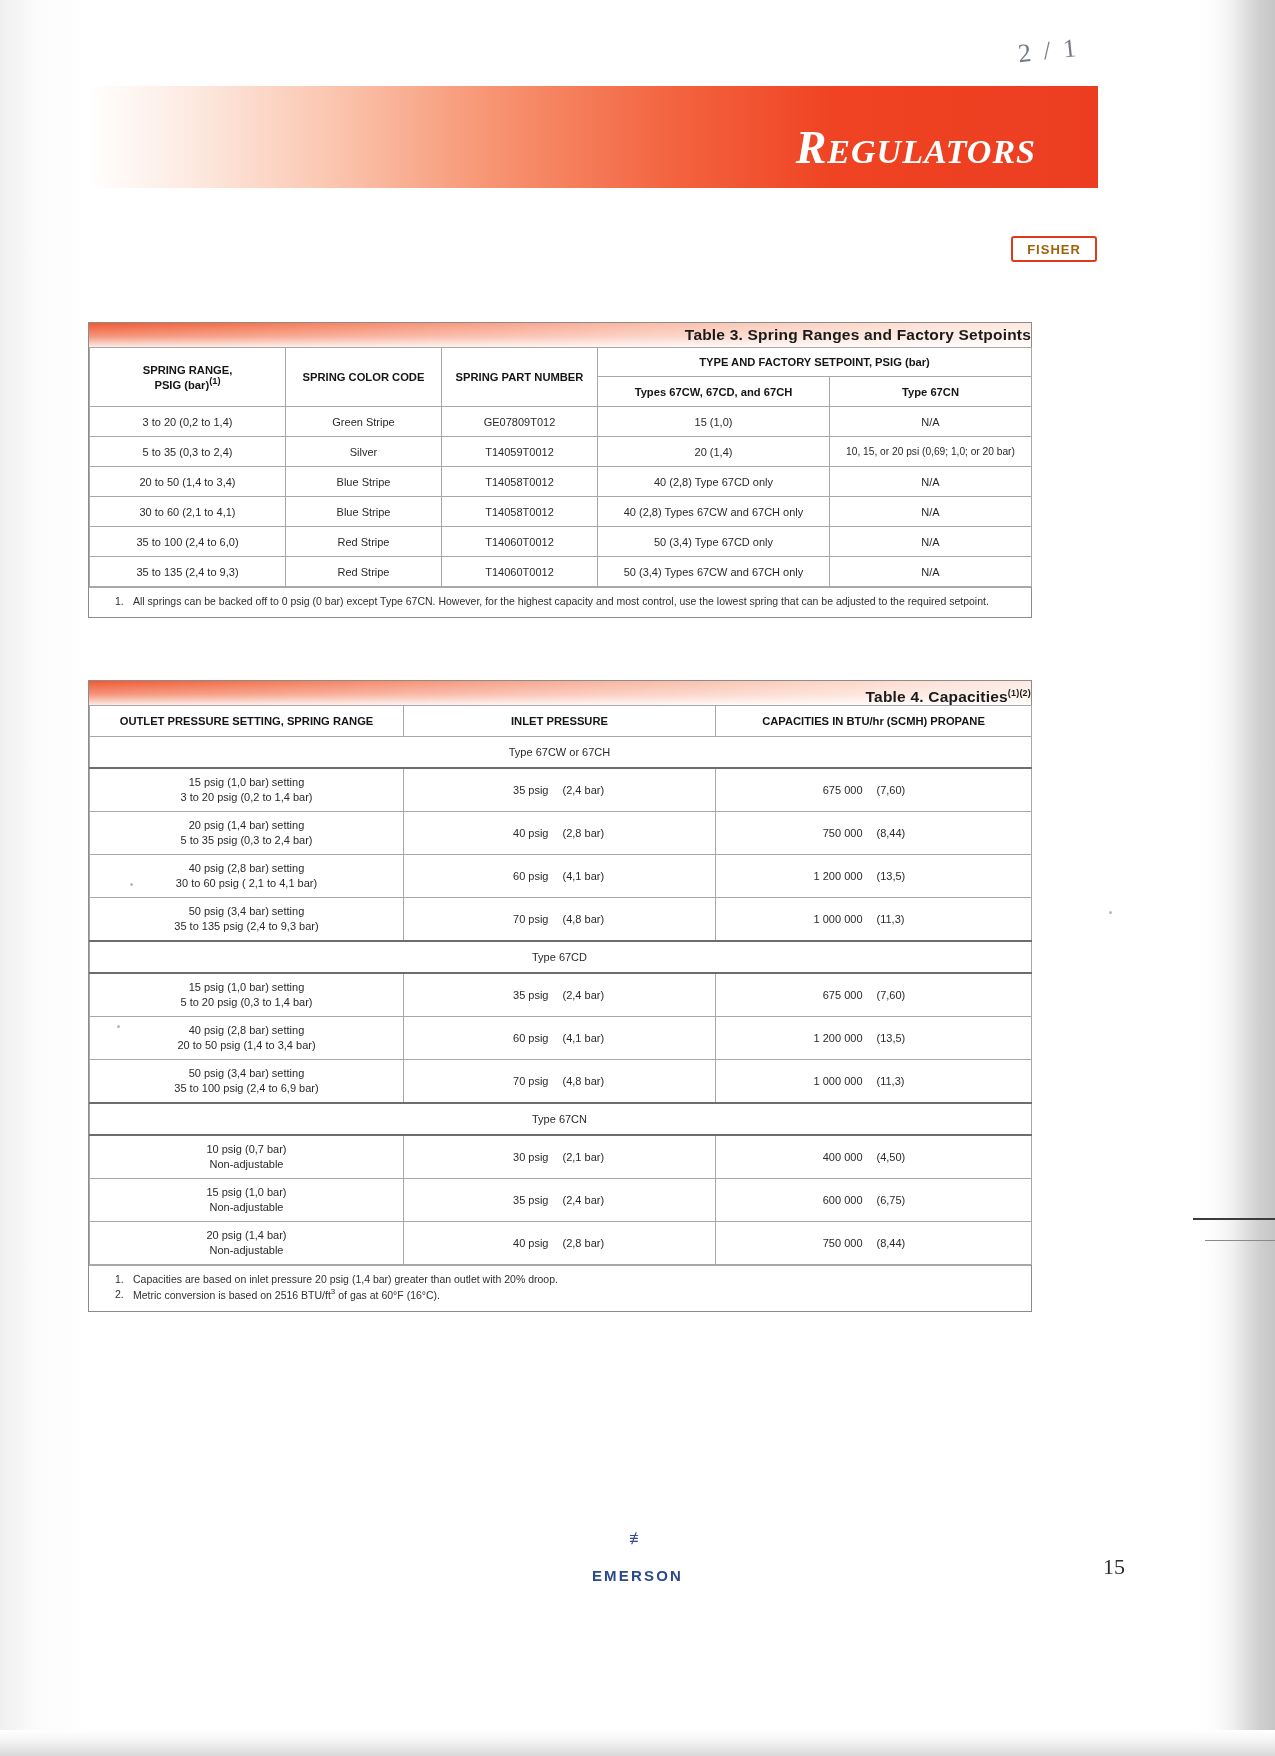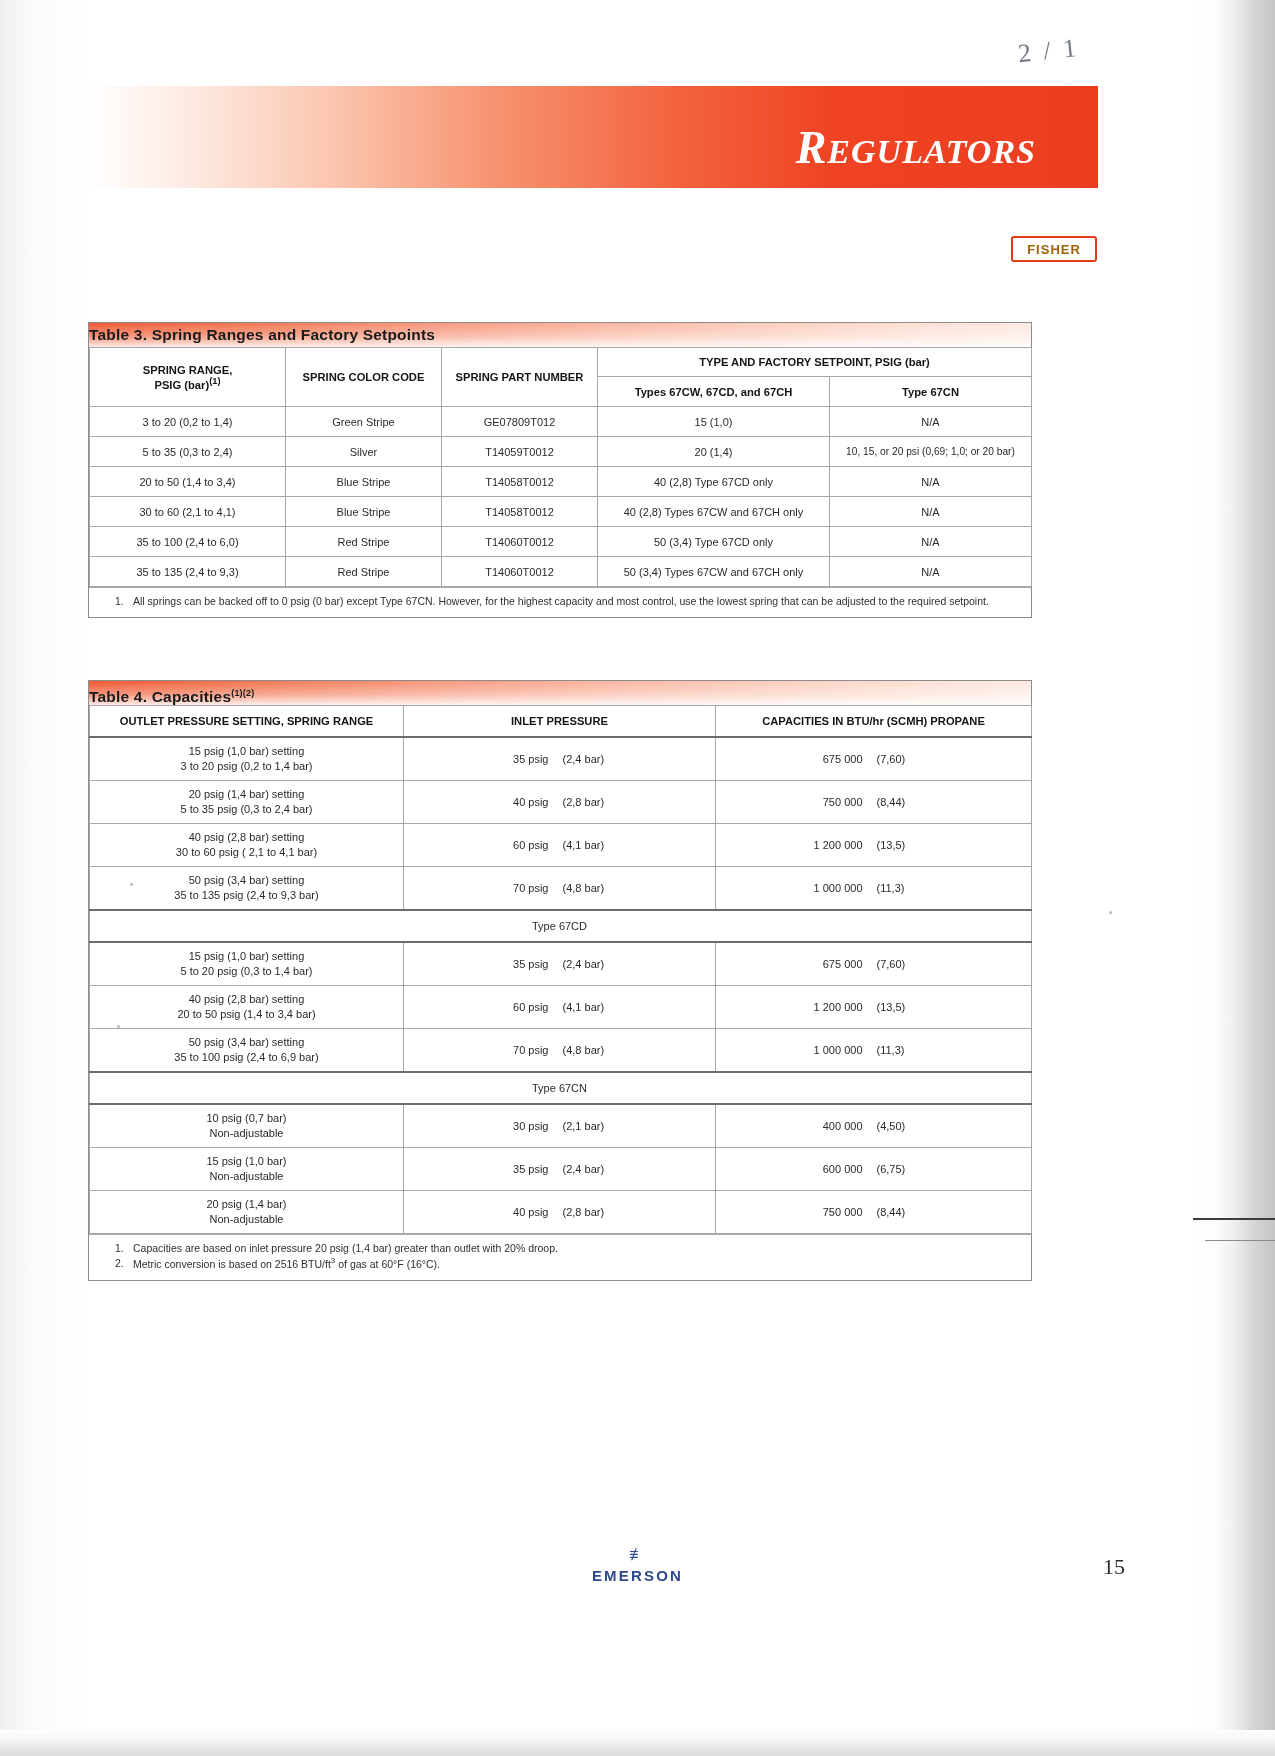--- a/index.html
+++ b/index.html
@@ -134,21 +134,21 @@
     position: relative;
   }
   .cap-bg {
     position:absolute; inset:0;
     background:
       linear-gradient(to bottom, rgba(255,255,255,0) 0%, rgba(255,255,255,0.35) 55%, rgba(255,255,255,0.88) 100%),
       linear-gradient(to right, #ef5a34 0%, #f2714c 14%, #f69478 34%, #f9b49f 54%, #fbcdbd 72%, #fde0d5 88%, #fdeae2 100%);
   }
   .cap-text {
     position: relative;
-    text-align: left;
+    text-align: right;
     font-size: 15.5px;
     font-weight: bold;
     color: #1a1a1a;
     line-height: 24px;
     letter-spacing: .2px;
   }
   .cap-text sup { font-size: 9px; vertical-align: super; font-weight: bold; }
 
   table.t {
     border-collapse: collapse;
@@ -222,21 +222,21 @@
     color: #2d4b8e;
     font-weight: bold;
     font-style: italic;
     line-height: 1;
   }
   .emerson-word {
     font-size: 15px;
     font-weight: bold;
     color: #2b4a8c;
     letter-spacing: 2.2px;
-    margin-top: 4px;
+    margin-top: 20px;
     font-family: "Liberation Sans", sans-serif;
   }
   .page-num {
     position: absolute;
     right: 150px;
     bottom: 176px;
     font-family: "Liberation Serif", serif;
     font-size: 22px;
     color: #2b2b2b;
   }
@@ -360,20 +360,25 @@
       </colgroup>
       <thead>
         <tr>
           <th style="height:22px">OUTLET PRESSURE SETTING, SPRING RANGE</th>
           <th>INLET PRESSURE</th>
           <th>CAPACITIES IN BTU/hr (SCMH) PROPANE</th>
         </tr>
       </thead>
       <tbody>
 
+        <tr class="sect-row">
+          <td class="nb-right"></td>
+          <td class="nb-left nb-right">Type 67CW or 67CH</td>
+          <td class="nb-left"></td>
+        </tr>
         <tr class="two-line">
           <td class="thick-top">
             <span class="cell-2">15 psig (1,0 bar) setting</span>
             <span class="cell-2">3 to 20 psig (0,2 to 1,4 bar)</span>
           </td>
           <td class="thick-top"><span class="pair"><span class="a">35 psig</span><span class="b">(2,4 bar)</span></span></td>
           <td class="thick-top"><span class="pair"><span class="a">675 000</span><span class="b">(7,60)</span></span></td>
         </tr>
         <tr class="two-line">
           <td>

